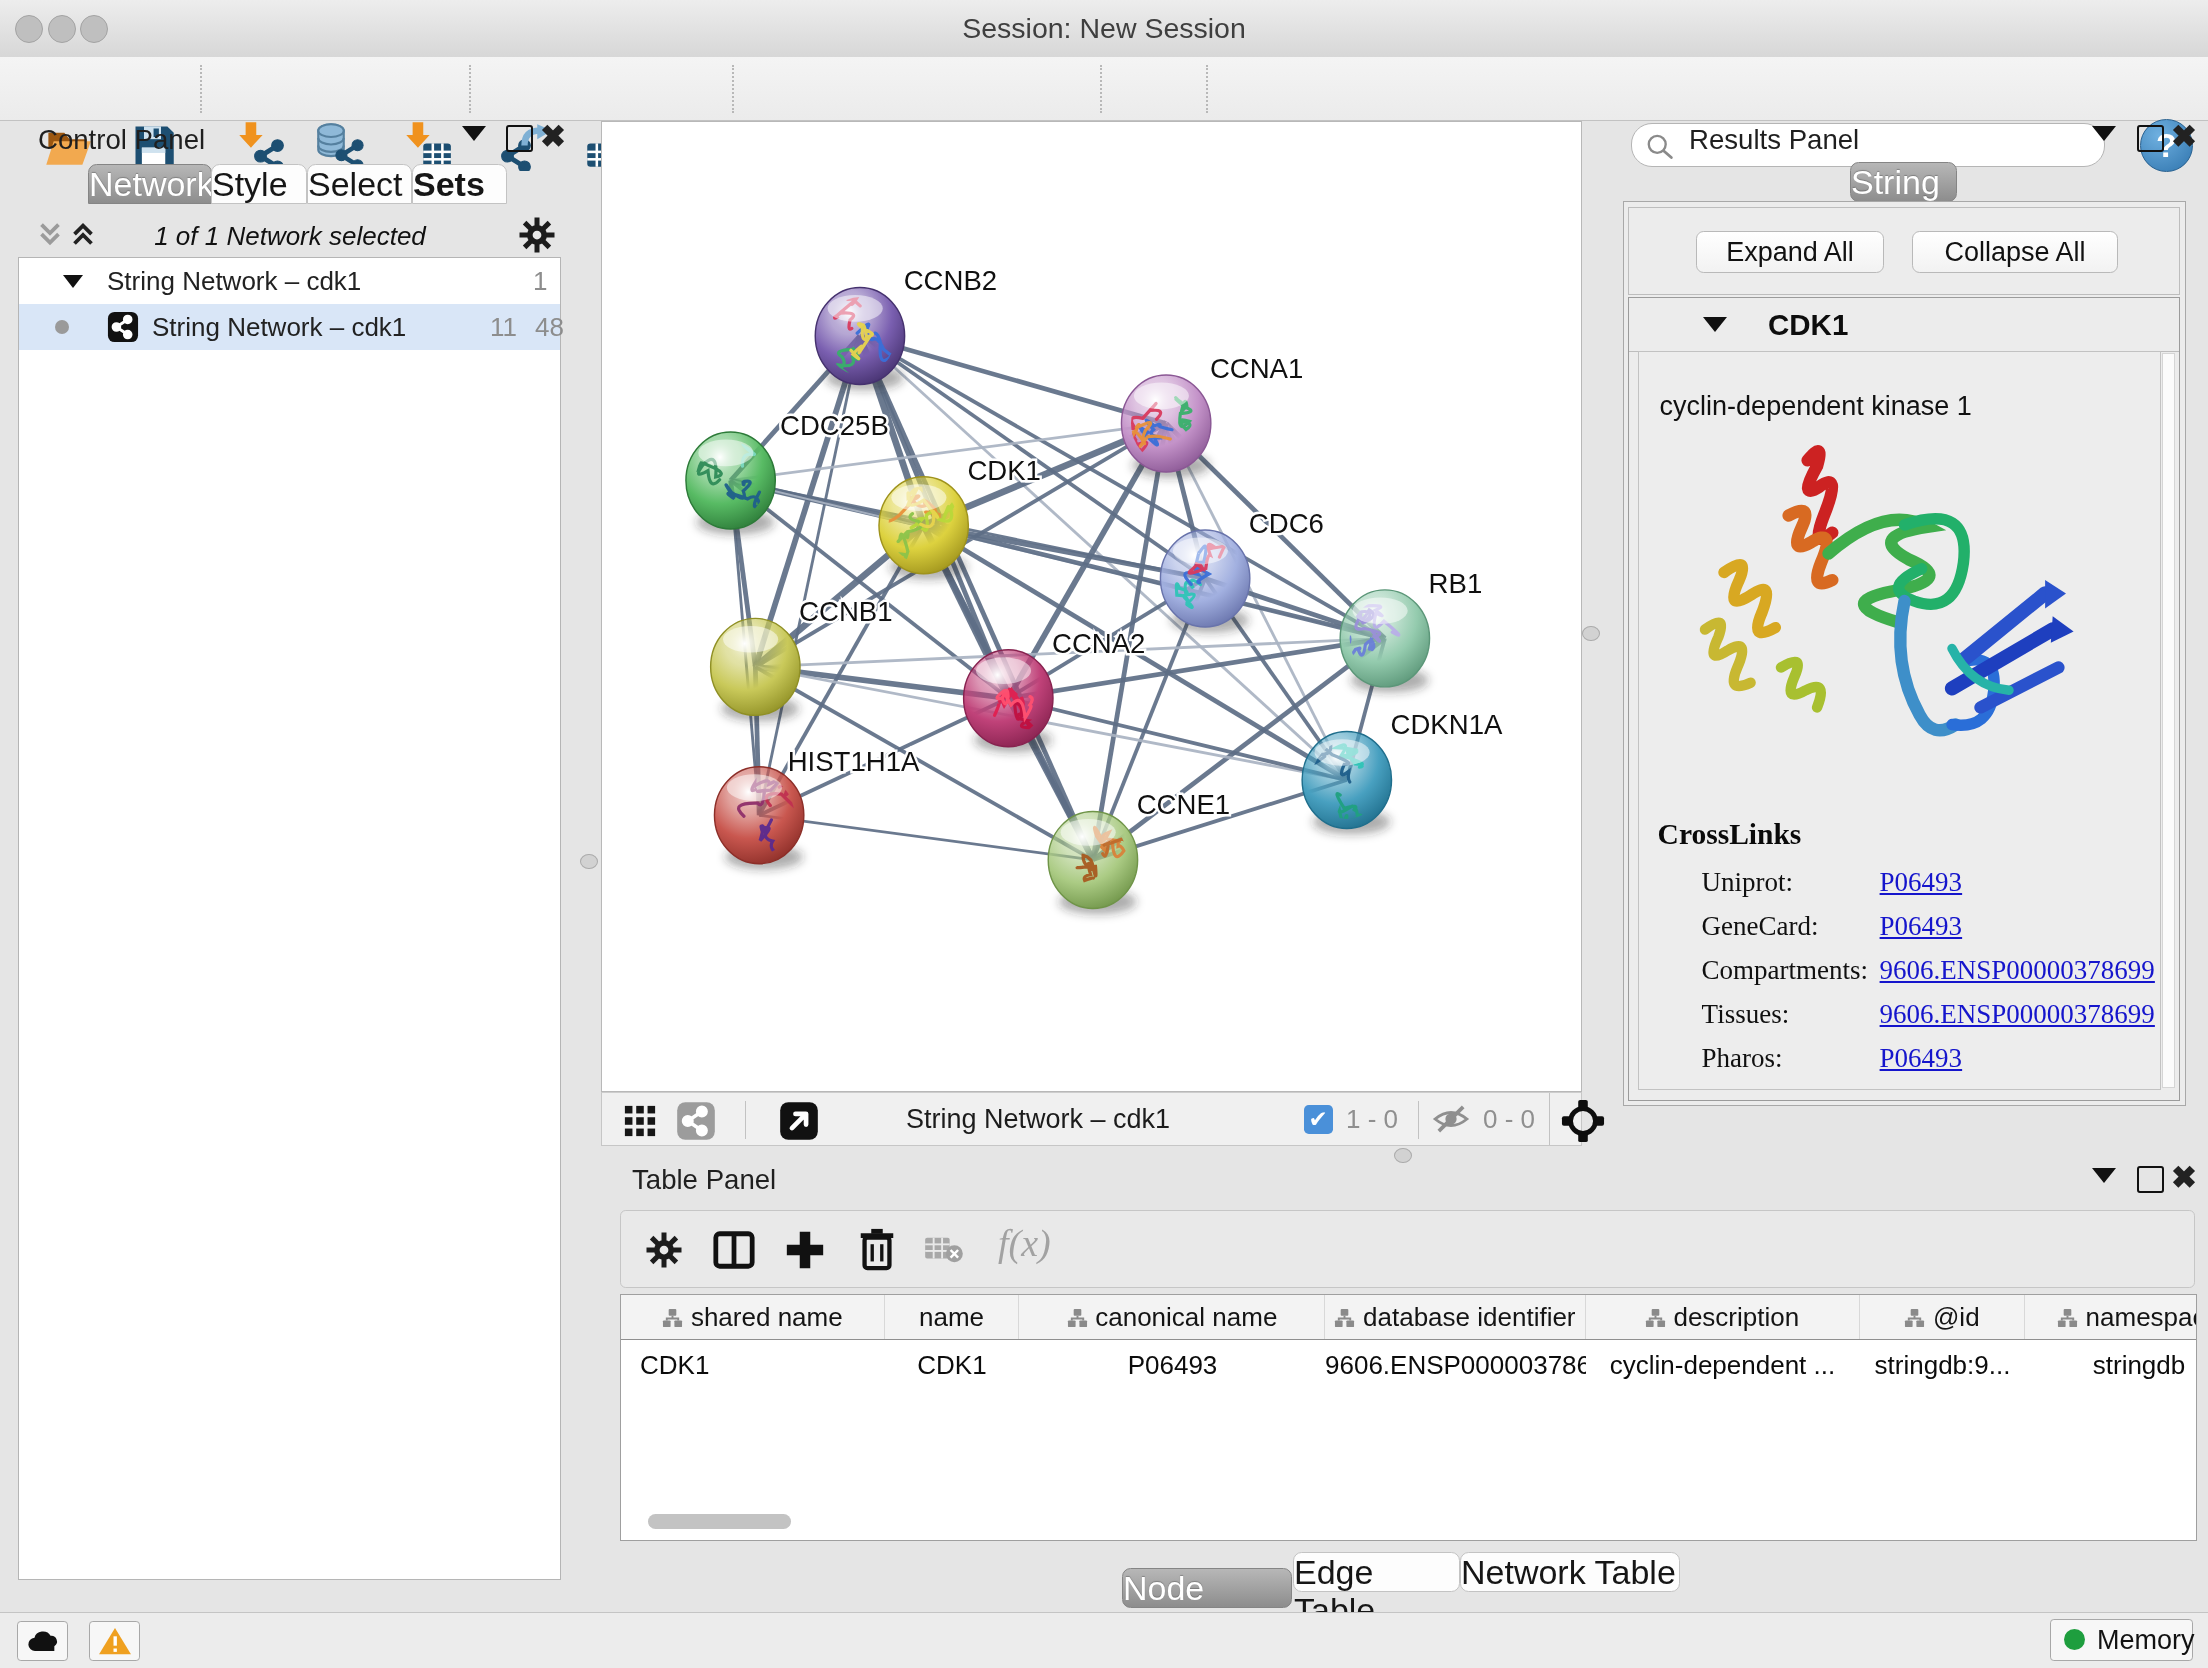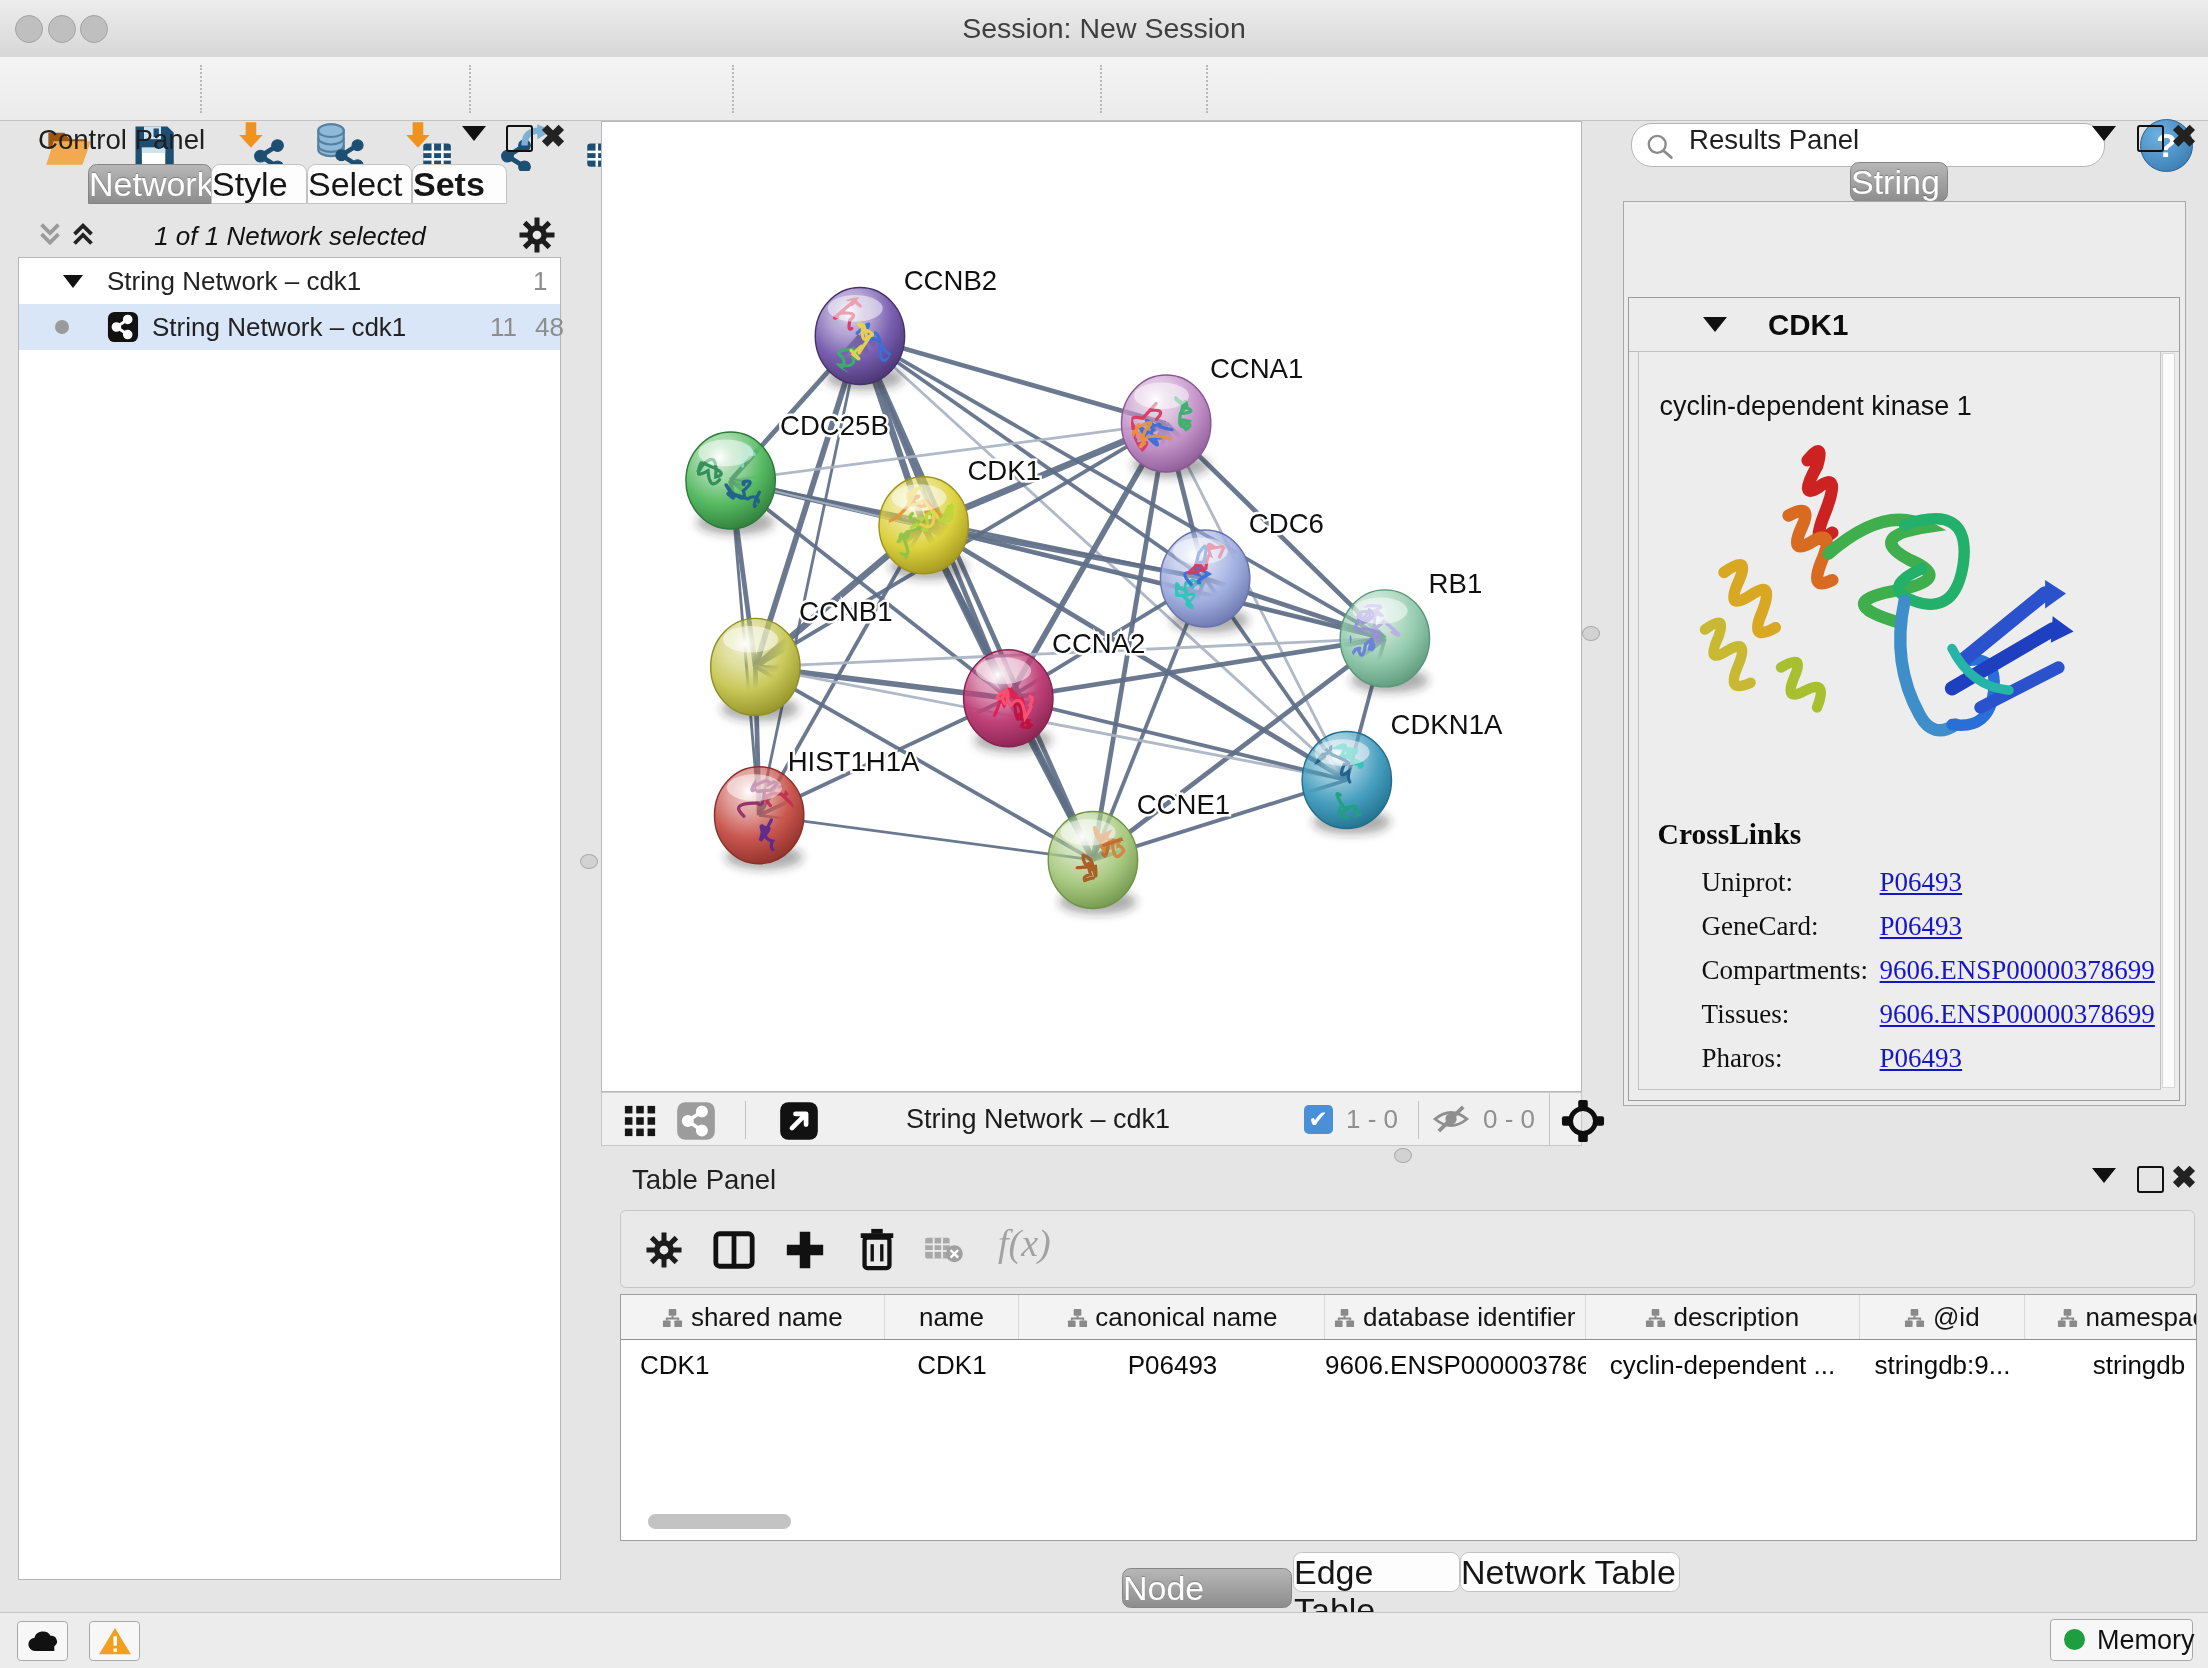--- a/index.html
+++ b/index.html
@@ -637,23 +637,27 @@
       <rect x="36" y="18" width="9" height="10" rx="2" fill="#0d0d0d"></rect>
     </svg>
   </div>
 
   <div class="abs ptitle" style="left:1689px;top:124px;">Results Panel</div>
   <div class="abs" style="left:2092px;top:126px;width:0;height:0;border-left:12.4px solid transparent;
        border-right:12.4px solid transparent;border-top:15px solid #111;"></div>
   <div class="abs sqicon" style="left:2137px;top:125px;"></div>
   <div class="abs" style="left:2171px;top:118px;font-size:31px;font-weight:bold;">✖</div>
 
-  <div class="abs tab sel" style="left:1850px;top:162px;width:98px;">String</div>
+  <div class="abs tab sel" style="left:1850px;top:162px;width:107px;">String</div>
 
   <div class="abs rbox" style="left:1623px;top:201px;width:563px;height:905px;"></div>
+  <div class="abs rbox" style="left:1628px;top:207px;width:552px;height:88px;border-color:#bdbdbd;">
+    <div class="abs btn" style="left:67px;top:23px;width:186px;height:40px;">Expand All</div>
+    <div class="abs btn" style="left:283px;top:23px;width:204px;height:40px;">Collapse All</div>
+  </div>
 
   <div class="abs rbox" style="left:1628px;top:297px;width:552px;height:804px;border-color:#9b9b9b;">
 
     <div class="abs" style="left:0;top:0;width:100%;height:53px;border-bottom:1px solid #bdbdbd;">
       <span class="abs" style="left:74px;top:19px;width:0;height:0;border-left:12.4px solid transparent;
             border-right:12.4px solid transparent;border-top:15px solid #111;"></span>
       <span class="abs" style="left:139px;top:9.5px;font-size:29.5px;font-weight:bold;color:#0d0d0d;">CDK1</span>
     </div>
 
     <div class="abs" style="left:8.6px;top:53px;width:521px;height:737px;border:1px solid #c2c2c2;background:#ededed;">

